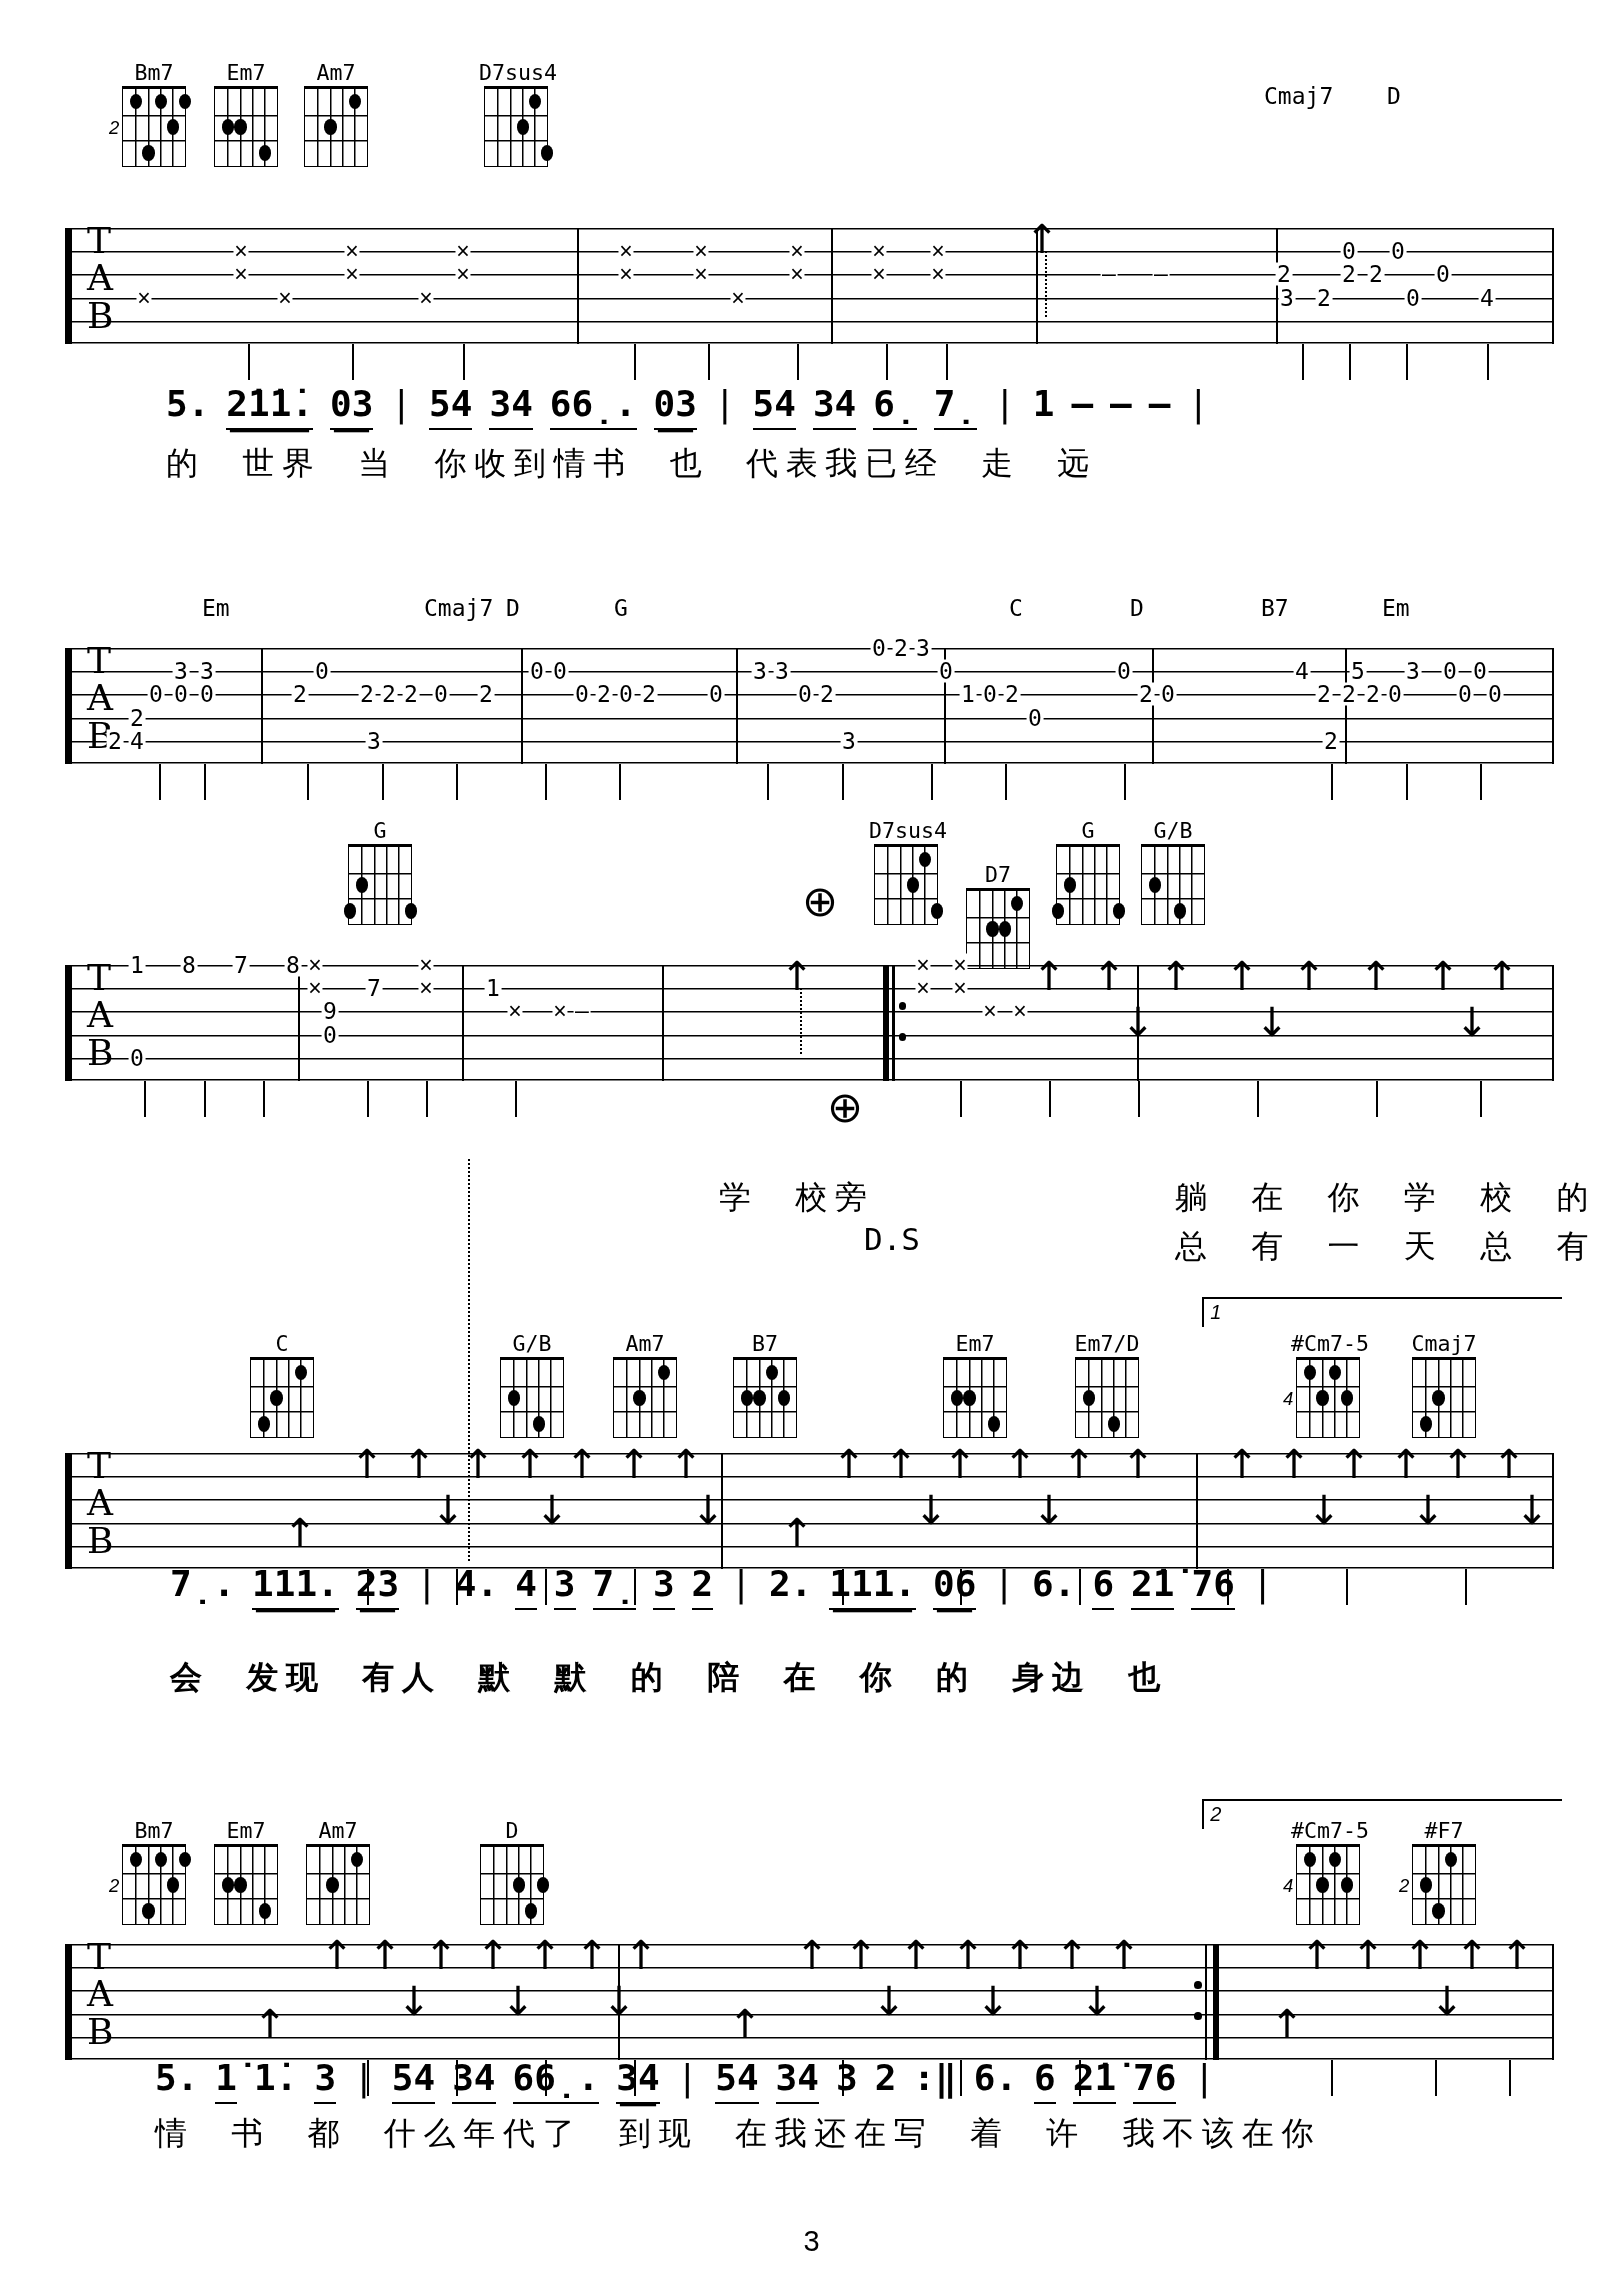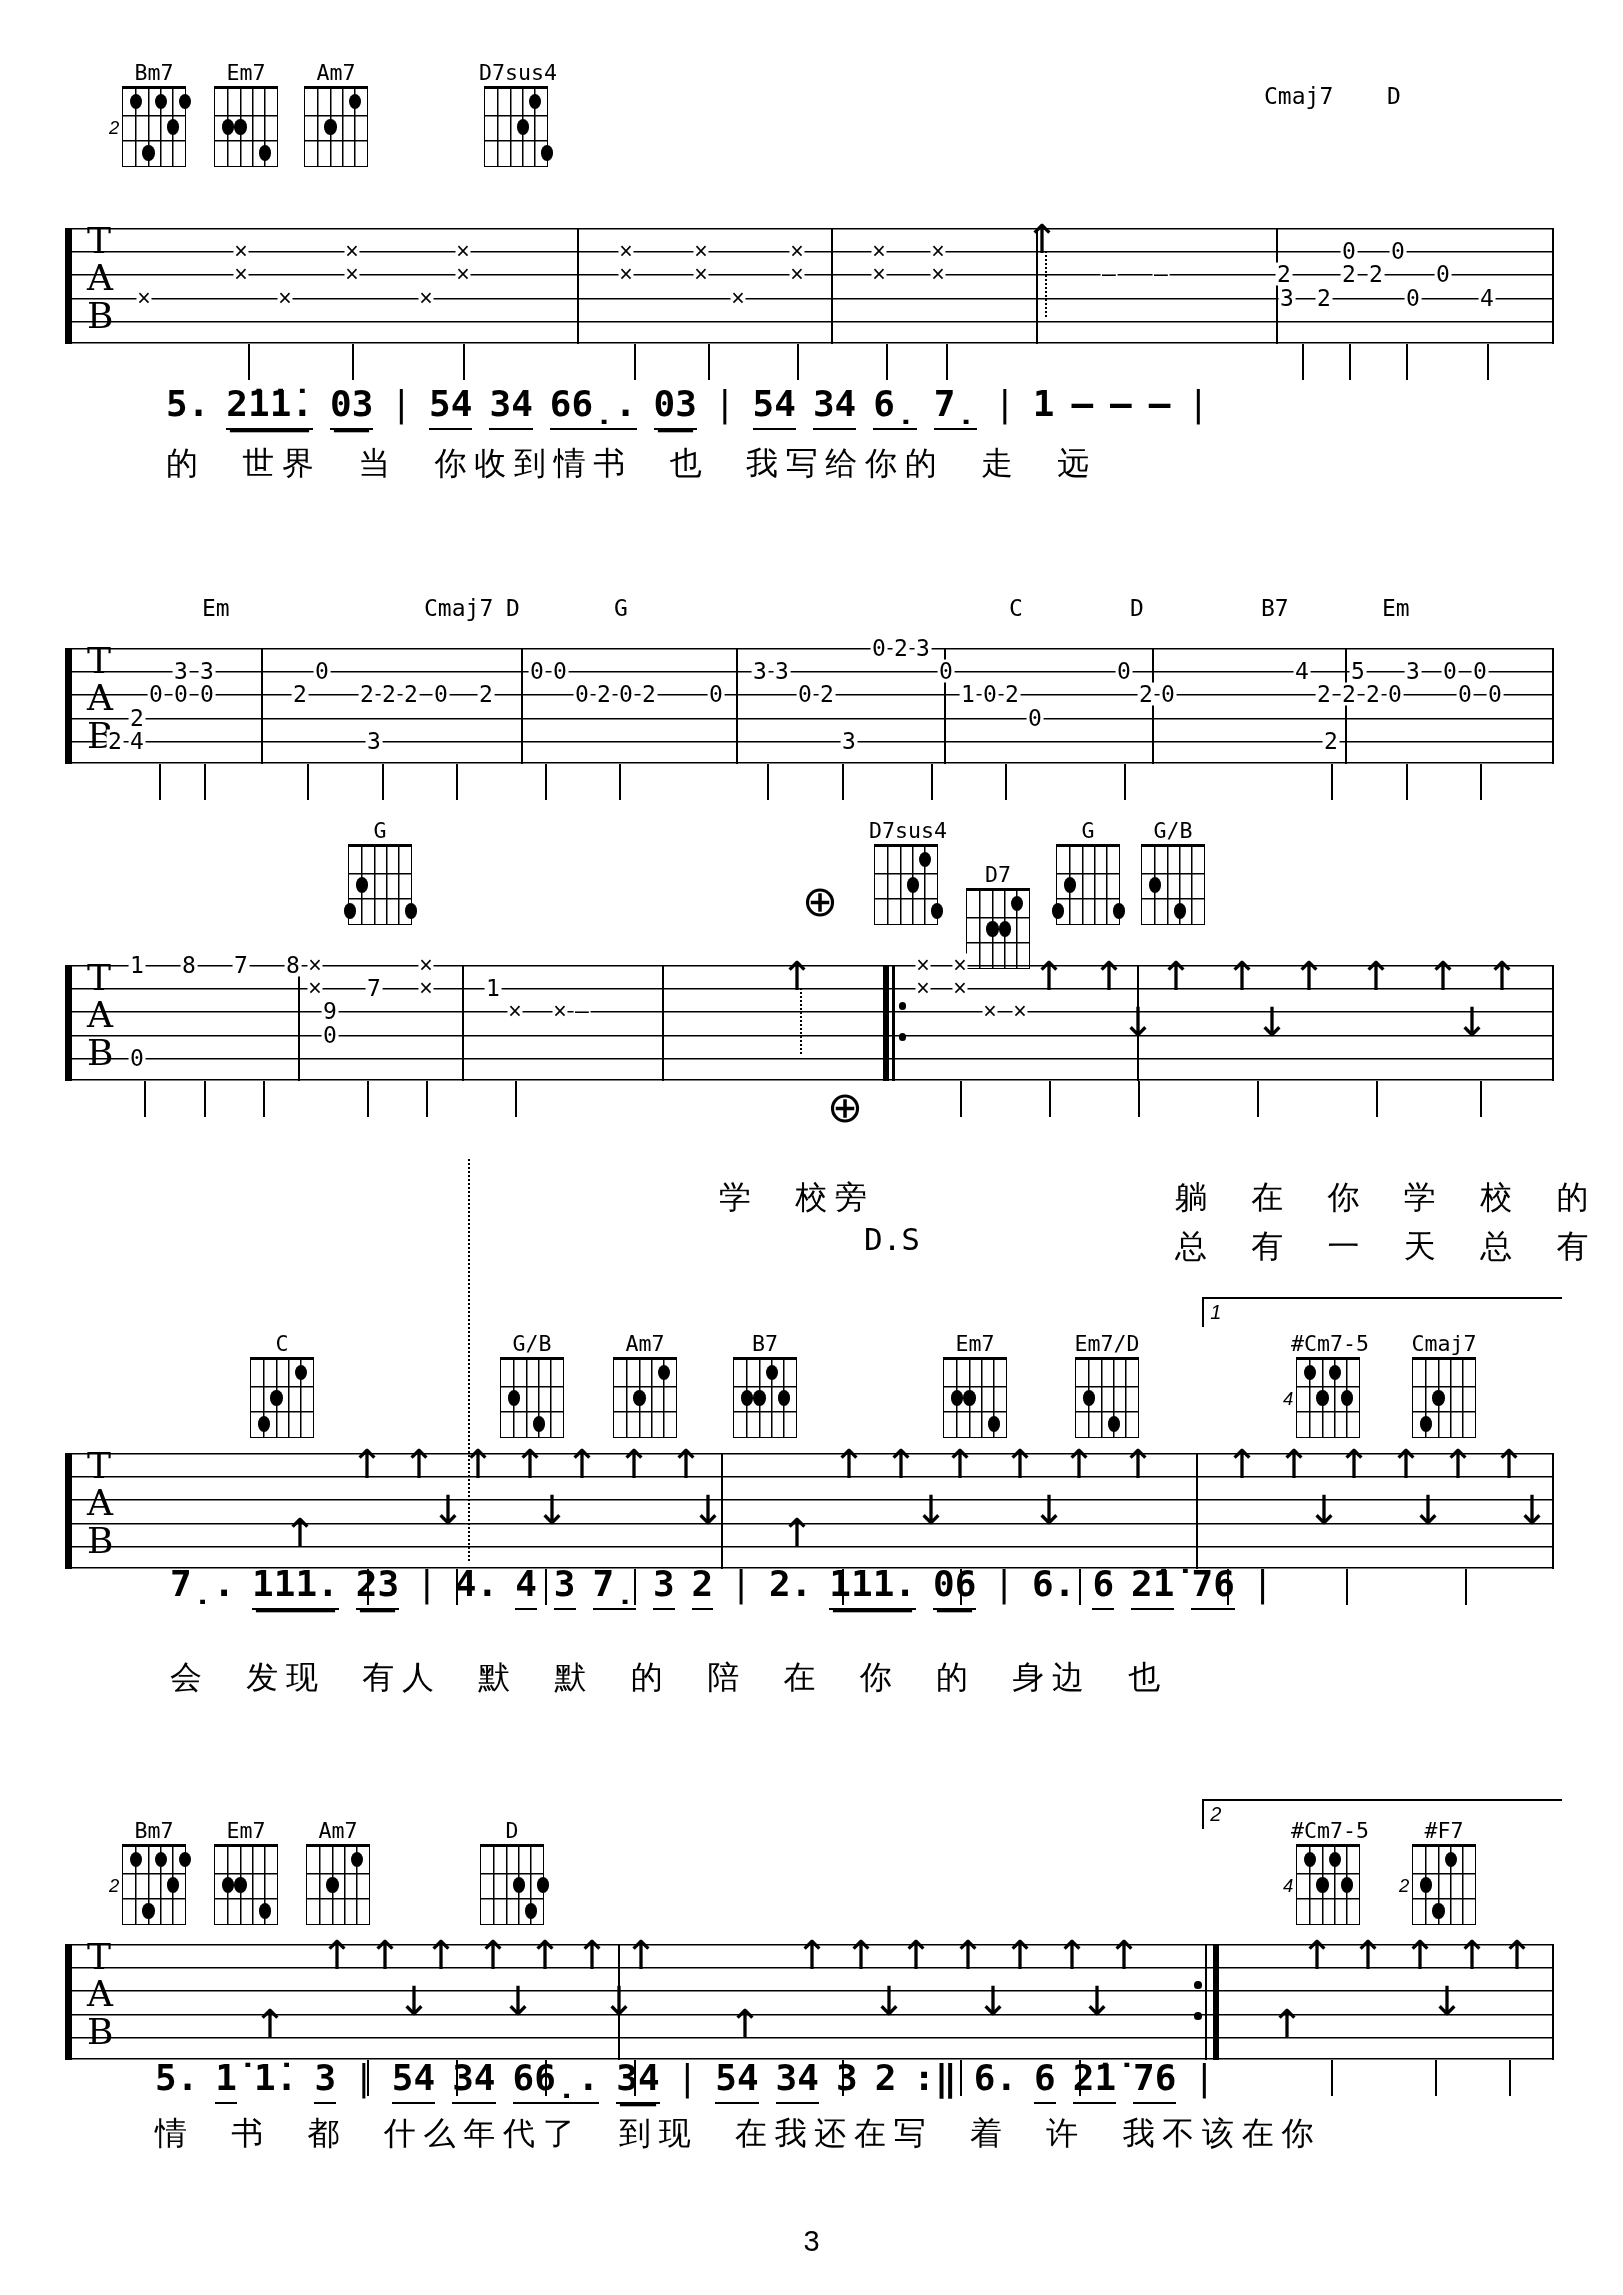--- a/index.html
+++ b/index.html
@@ -149,21 +149,21 @@
       <div class="stem" style="left: 727px; top: 116px;"></div>
       <div class="stem" style="left: 816px; top: 116px;"></div>
       <div class="stem" style="left: 876px; top: 116px;"></div>
       <div class="stem" style="left: 1232px; top: 116px;"></div>
       <div class="stem" style="left: 1279px; top: 116px;"></div>
       <div class="stem" style="left: 1336px; top: 116px;"></div>
       <div class="stem" style="left: 1417px; top: 116px;"></div>
     </div>
     <div class="sysbar" style="left: 65px; top: 228px; height: 116px;"></div>
     <div class="jp" style="left: 166px; top: 383px;"><span>5.</span><span class="u2">2̇1̇1̇.</span><span class="u2">03</span><span class="bar">|</span><span class="u1">54</span><span class="u1">34</span><span class="u1">66̣.</span><span class="u2">03</span><span class="bar">|</span><span class="u1">54</span><span class="u1">34</span><span class="u1">6̣</span><span class="u1">7̣</span><span class="bar">|</span><span>1</span><span>—</span><span>—</span><span>—</span><span class="bar">|</span></div>
-    <div class="lyr" style="left: 166px; top: 442px;">的 世界  当 你收到情书  也 我写给你的 走  远</div>
+    <div class="lyr" style="left: 166px; top: 442px;">的 世界  当 你收到情书  也 代表我已经 走  远</div>
     <div class="ctext" style="left: 202px; top: 595px;">Em</div>
     <div class="ctext" style="left: 424px; top: 595px;">Cmaj7</div>
     <div class="ctext" style="left: 506px; top: 595px;">D</div>
     <div class="ctext" style="left: 614px; top: 595px;">G</div>
     <div class="ctext" style="left: 1009px; top: 595px;">C</div>
     <div class="ctext" style="left: 1130px; top: 595px;">D</div>
     <div class="ctext" style="left: 1261px; top: 595px;">B7</div>
     <div class="ctext" style="left: 1382px; top: 595px;">Em</div>
     <div class="staff" style="left: 70px; top: 648px; width: 1484px; height: 116px;">
       <div class="tabL" style="left: 17px; top: -4.6px;">T</div>
@@ -459,21 +459,21 @@
       <div class="stem" style="left: 564px; top: 116px;"></div>
       <div class="stem" style="left: 772px; top: 116px;"></div>
       <div class="stem" style="left: 890px; top: 116px;"></div>
       <div class="stem" style="left: 1009px; top: 116px;"></div>
       <div class="stem" style="left: 1157px; top: 116px;"></div>
       <div class="stem" style="left: 1276px; top: 116px;"></div>
       <div class="stem" style="left: 1395px; top: 116px;"></div>
     </div>
     <div class="sysbar" style="left: 65px; top: 1453px; height: 116px;"></div>
     <div class="jp" style="left: 170px; top: 1563px;"><span>7̣.</span><span class="u2">111.</span><span class="u2">23</span><span class="bar">|</span><span>4.</span><span class="u1">4</span><span class="u1">3</span><span class="u1">7̣</span><span class="u1">3</span><span class="u1">2</span><span class="bar">|</span><span>2.</span><span class="u2">111.</span><span class="u2">06</span><span class="bar">|</span><span>6.</span><span class="u1">6</span><span class="u1">2̇1̇</span><span class="u1">76</span><span class="bar">|</span></div>
-    <div class="lyr" style="left: 170px; top: 1656px;">会 发现  有人 默 默 的 陪 在 你 的 身边  也</div>
+    <div class="lyr" style="left: 170px; top: 1656px; font-weight: bold;">会 发现  有人 默 默 的 陪 在 你 的 身边  也</div>
     <div class="volta" style="left: 1202px; top: 1297px; width: 352px;">1</div>
     <div class="cdg" style="left: 117px; top: 1818px;">
       <div class="nm">Bm7</div>
       <div class="grid">
         <div class="fret">2</div>
         <div class="dot" style="left: 7px; top: 4.6px;"></div>
         <div class="dot" style="left: 32px; top: 4.6px;"></div>
         <div class="dot" style="left: 56px; top: 4.6px;"></div>
         <div class="dot" style="left: 44px; top: 30px;"></div>
         <div class="dot" style="left: 19.3px; top: 56px;"></div>

